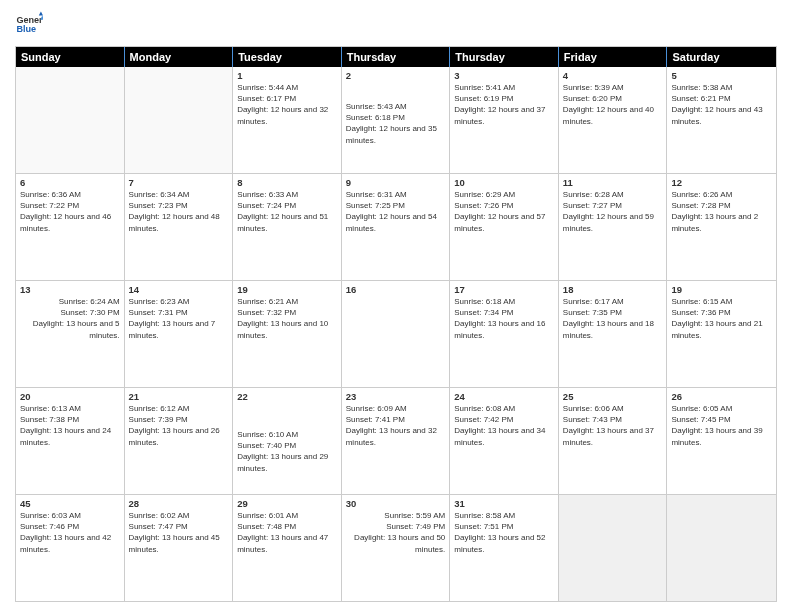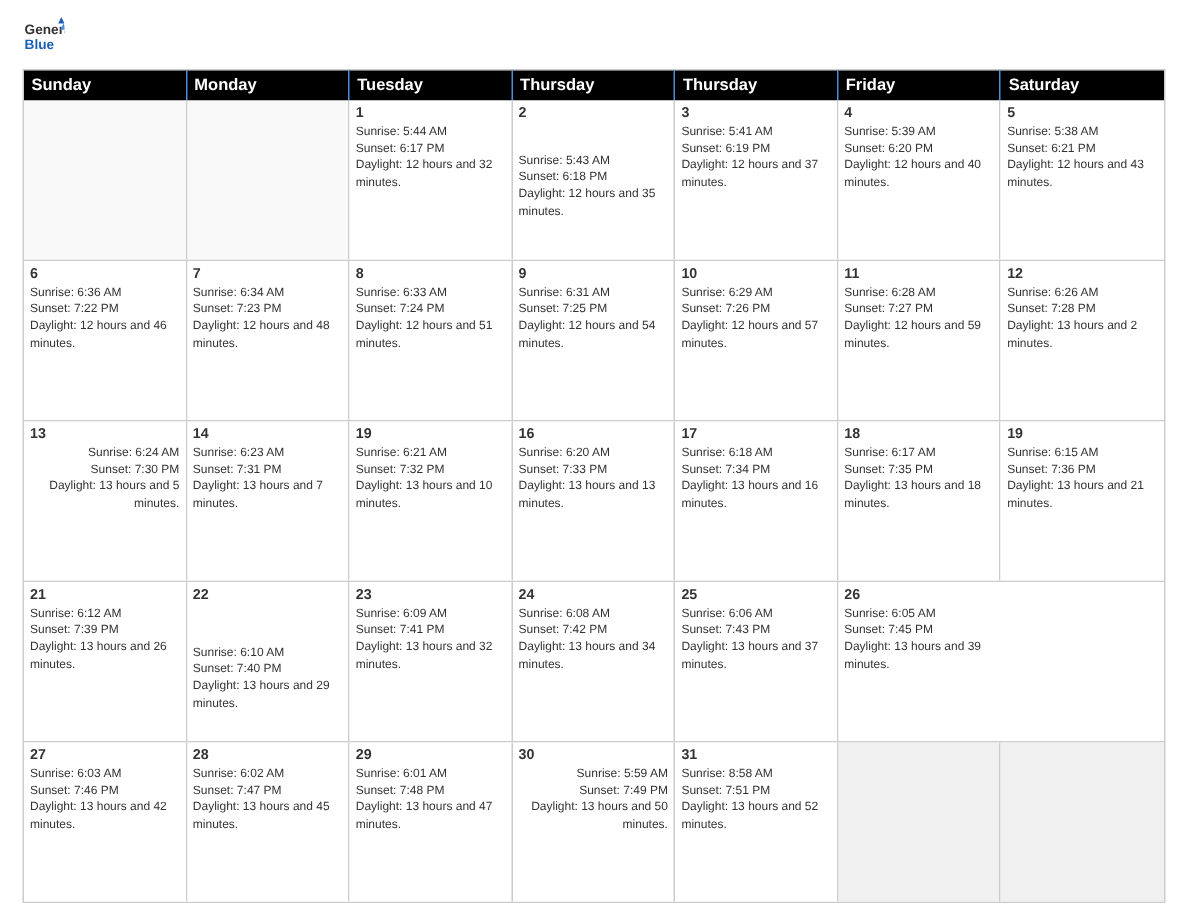--- a/index.html
+++ b/index.html
@@ -225,23 +225,20 @@
 Daylight: 13 hours and 7 minutes.</div>
           </div>
           <div class="calendar-cell">
             <div class="cell-date">19</div>
             <div class="cell-info" style="white-space: pre-line;">Sunrise: 6:21 AM
 Sunset: 7:32 PM
 Daylight: 13 hours and 10 minutes.</div>
           </div>
           <div class="calendar-cell">
             <div class="cell-date">16</div>
-            <div class="cell-info" style="white-space: pre-line;">Sunrise: 6:20 AM
-Sunset: 7:33 PM
-Daylight: 13 hours and 13 minutes.</div>
           </div>
           <div class="calendar-cell">
             <div class="cell-date">17</div>
             <div class="cell-info" style="white-space: pre-line;">Sunrise: 6:18 AM
 Sunset: 7:34 PM
 Daylight: 13 hours and 16 minutes.</div>
           </div>
           <div class="calendar-cell">
             <div class="cell-date">18</div>
             <div class="cell-info" style="white-space: pre-line;">Sunrise: 6:17 AM
@@ -250,20 +247,26 @@
           </div>
           <div class="calendar-cell">
             <div class="cell-date">19</div>
             <div class="cell-info" style="white-space: pre-line;">Sunrise: 6:15 AM
 Sunset: 7:36 PM
 Daylight: 13 hours and 21 minutes.</div>
           </div>
         </div>
         <div class="calendar-week">
           <div class="calendar-cell">
+            <div class="cell-date">20</div>
+            <div class="cell-info" style="white-space: pre-line;">Sunrise: 6:13 AM
+Sunset: 7:38 PM
+Daylight: 13 hours and 24 minutes.</div>
+          </div>
+          <div class="calendar-cell">
             <div class="cell-date">21</div>
             <div class="cell-info" style="white-space: pre-line;">Sunrise: 6:12 AM
 Sunset: 7:39 PM
 Daylight: 13 hours and 26 minutes.</div>
           </div>
           <div class="calendar-cell">
             <div class="cell-date">22</div>
             <div class="cell-info" style="white-space: pre-line; margin-top: 27px;">Sunrise: 6:10 AM
 Sunset: 7:40 PM
 Daylight: 13 hours and 29 minutes.</div>
@@ -288,21 +291,21 @@
           </div>
           <div class="calendar-cell">
             <div class="cell-date">26</div>
             <div class="cell-info" style="white-space: pre-line;">Sunrise: 6:05 AM
 Sunset: 7:45 PM
 Daylight: 13 hours and 39 minutes.</div>
           </div>
         </div>
         <div class="calendar-week">
           <div class="calendar-cell">
-            <div class="cell-date">27</div>
+            <div class="cell-date">45</div>
             <div class="cell-info" style="white-space: pre-line;">Sunrise: 6:03 AM
 Sunset: 7:46 PM
 Daylight: 13 hours and 42 minutes.</div>
           </div>
           <div class="calendar-cell">
             <div class="cell-date">28</div>
             <div class="cell-info" style="white-space: pre-line;">Sunrise: 6:02 AM
 Sunset: 7:47 PM
 Daylight: 13 hours and 45 minutes.</div>
           </div>

